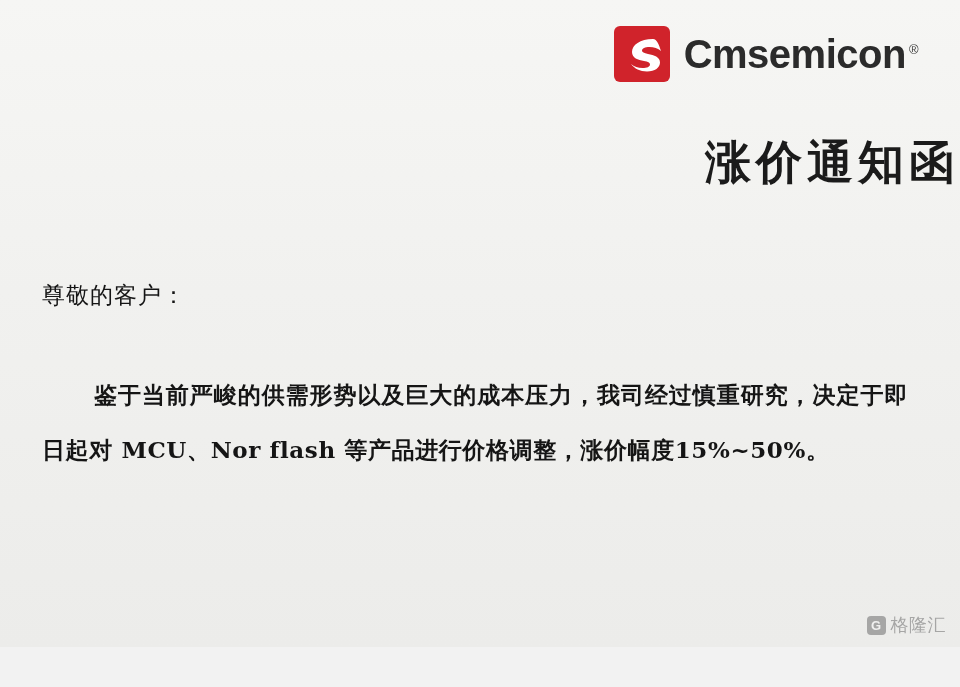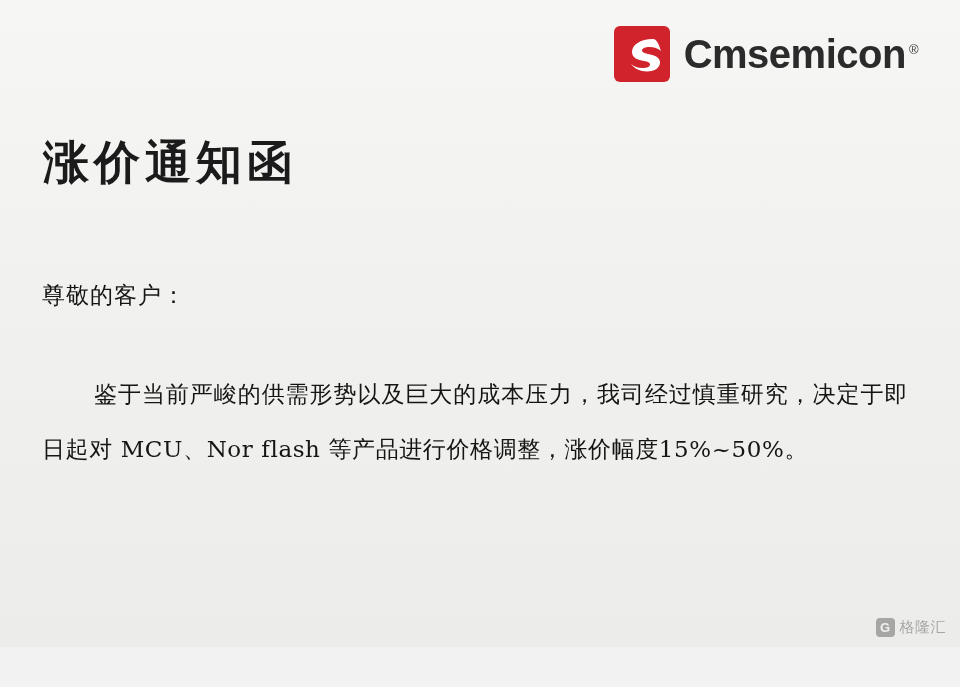--- a/index.html
+++ b/index.html
@@ -66,21 +66,21 @@
     vertical-align: super;
     margin-left: 3px;
   }
 
   
   .doc-title {
     position: absolute;
     top: 132px;
     left: 0;
     right: 0;
-    text-align: left;
+    text-align: right;
     font-family: "DejaVu Serif", serif;
     font-size: 46px;
     font-weight: 700;
     color: #1b1b1b;
     letter-spacing: 5px;
     padding-left: 43px;
   }
 
   
   .body-text {
@@ -96,21 +96,21 @@
   .salutation {
     margin: 0 0 44px 0;
     letter-spacing: 1px;
   }
   .para {
     margin: 0 0 42px 0;
     text-indent: 52px;
     text-align: justify;
     letter-spacing: 0.6px;
   }
-  .para:last-child { margin-bottom: 0; }
+  .para:last-child { margin-bottom: 0; font-weight: bold; }
 
   
   .watermark {
     position: absolute;
     right: 14px;
     bottom: 10px;
     display: flex;
     align-items: center;
     gap: 5px;
     z-index: 3;
@@ -125,21 +125,21 @@
     font-size: 13px;
     font-weight: 700;
     font-family: "Liberation Sans", sans-serif;
     display: flex;
     align-items: center;
     justify-content: center;
     line-height: 1;
   }
   .wm-text {
     font-family: "Liberation Sans", sans-serif;
-    font-size: 15px;
+    font-size: 18px;
     color: #9a9a9a;
     letter-spacing: 0.5px;
   }
 </style>
 </head>
 <body>
 
 <div class="page">
   <div class="content">
 

